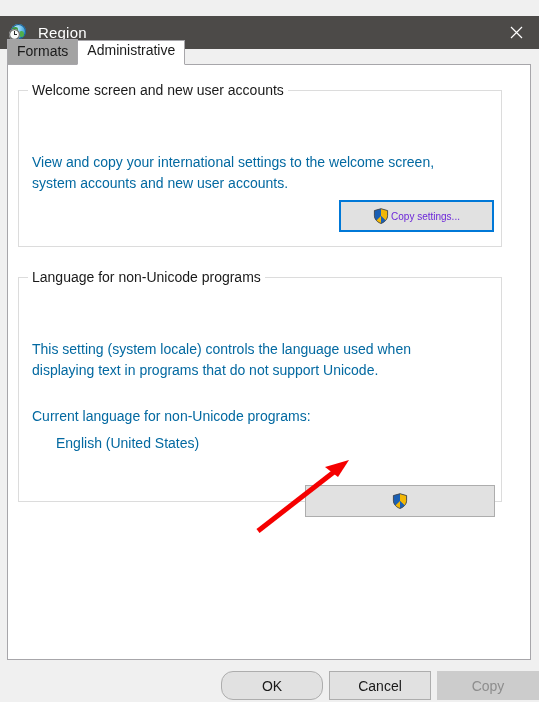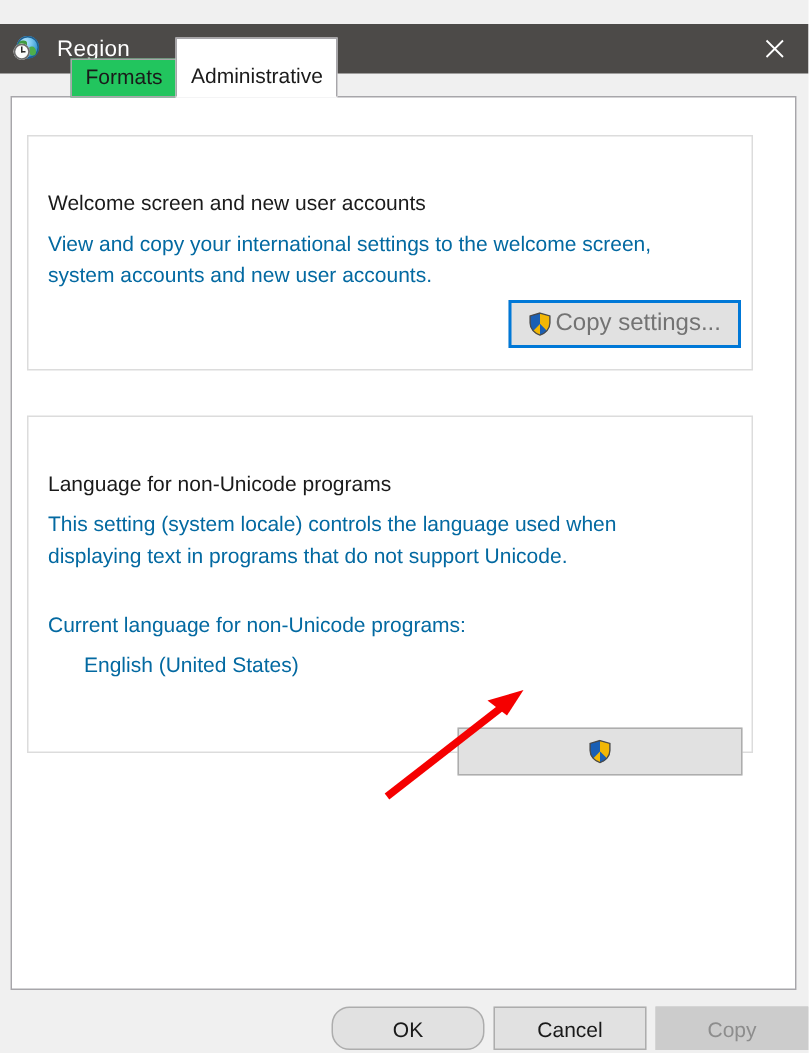--- a/index.html
+++ b/index.html
@@ -103,32 +103,31 @@
     height: 25px;
     display: flex;
     align-items: flex-end;
     z-index: 3;
   }
   .tab {
     font-size: 14px;
     color: #1a1a1a;
     padding: 3px 9px 4px 9px;
     border: 1px solid #a7a6aa;
-    background: #22c55e;
+    background: #a3a3a3;
     line-height: 17px;
     cursor: default;
     position: relative;
     white-space: nowrap;
-    margin-left: 40px;
   }
   .tab + .tab { margin-left: -1px; }
   .tab.selected {
     background: #ffffff;
     border-bottom-color: #ffffff;
-    padding-top: 16px;
+    padding-top: 1px;
     padding-bottom: 5px;
     z-index: 2;
   }
 
   
   #tabpage {
     position: absolute;
     left: 7px; top: 64px;
     width: 524px; height: 596px;
     background: #ffffff;
@@ -144,21 +143,20 @@
   }
   .groupbox > .gb-title {
     position: absolute;
     left: 9px; top: -9px;
     background: #ffffff;
     padding: 0 4px;
     font-size: 14px;
     color: #1a1a1a;
     white-space: nowrap;
     line-height: 17px;
-    margin-top: 45px;
   }
   #group-welcome {
     left: 10px; top: 25px;
     width: 484px; height: 157px;
   }
   #group-language {
     left: 10px; top: 212px;
     width: 484px; height: 225px;
   }
   .gb-text {
@@ -174,22 +172,22 @@
   #current-language-label { left: 13px; top: 88px; }
   #current-language-value { left: 37px; top: 115px; }
 
   
   .shield-button {
     position: absolute;
     background: #e1e1e1;
     display: flex;
     align-items: center;
     justify-content: center;
-    font-size: 16px;
-    color: #737373;
+    font-size: 10px;
+    color: #6d28d9;
     cursor: default;
     box-sizing: border-box;
     white-space: nowrap;
   }
   .shield-button.normal {
     border: 1px solid #adadad;
   }
   .shield-button.focused {
     border: 2px solid #0078d7;
   }

